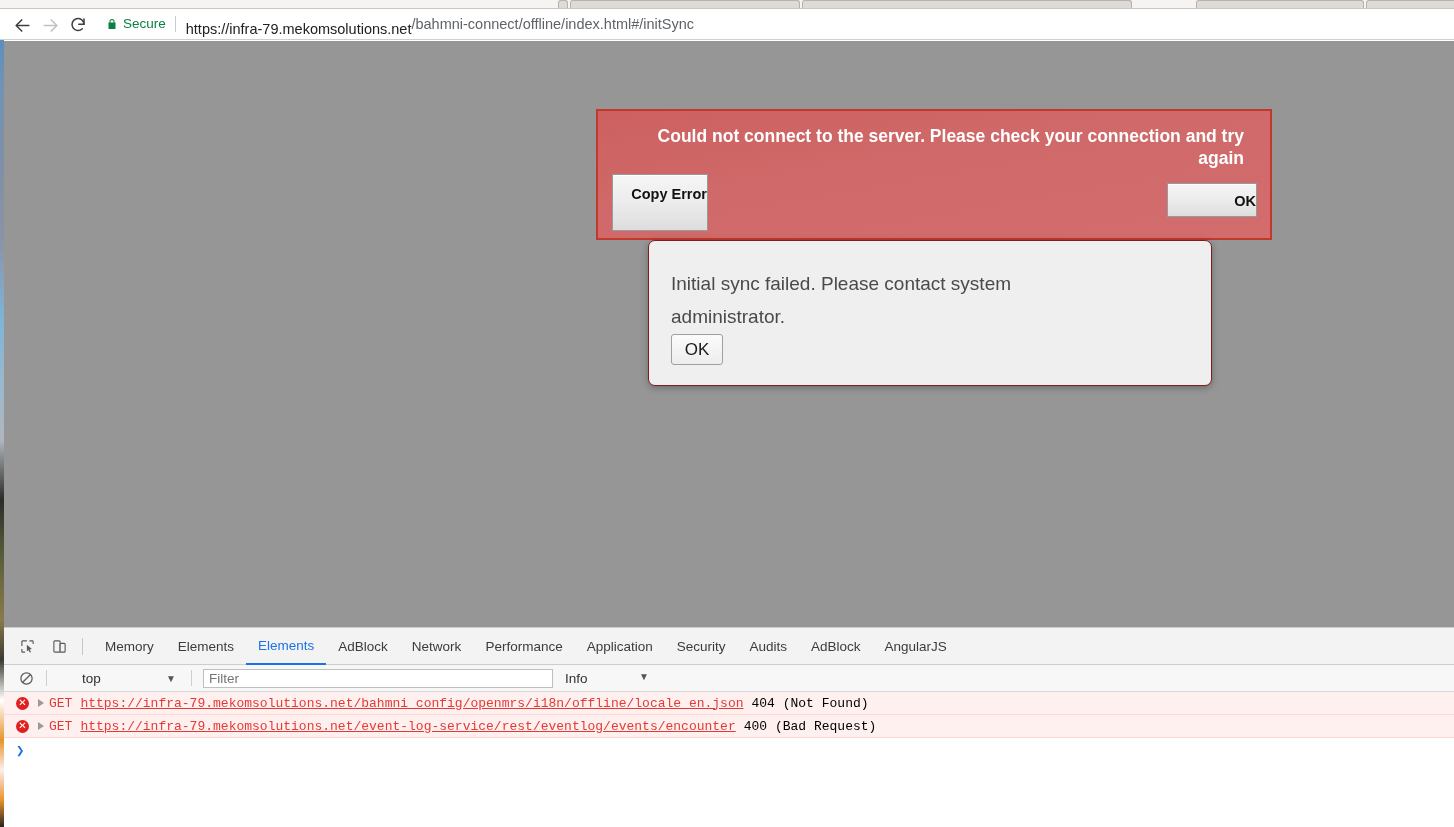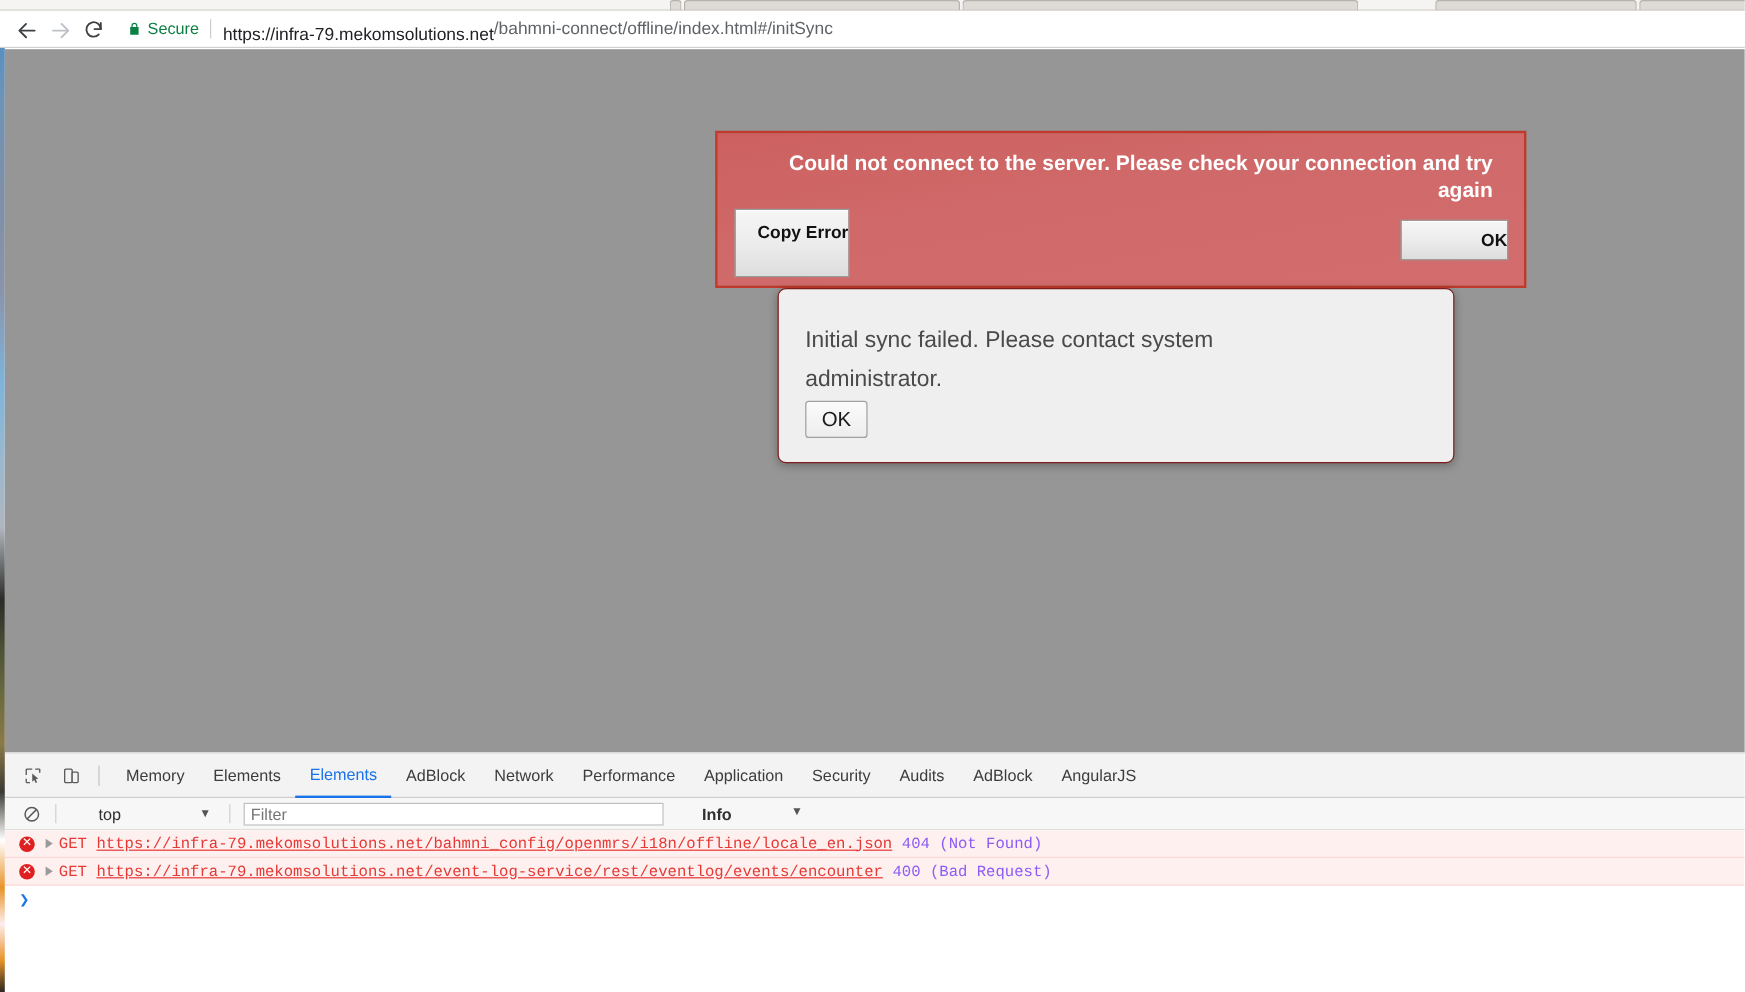--- a/index.html
+++ b/index.html
@@ -245,21 +245,21 @@
     font-size: 13.5px;
     color: #8b8b8b;
     padding: 0 5px;
     line-height: 17px;
     margin-left: 2px;
     font-family: "Liberation Sans", sans-serif;
   }
   .level-select {
     display: flex; align-items: flex-start;
     font-size: 13.5px; color: #303030;
-    margin-left: 32px; width: 90px; font-weight: bold;
+    margin-left: 12px; width: 90px;
   }
   .level-select .caret { margin-left: auto; margin-right: 6px; color: #555; font-size: 10px; }
 
   .console-body {
     position: relative;
     background: #ffffff;
     height: 134px;
     overflow: hidden;
     font-family: "Liberation Mono", monospace;
   }
@@ -290,21 +290,21 @@
     border-top: 4px solid transparent;
     border-bottom: 4px solid transparent;
     flex: 0 0 auto;
   }
   .con-method { color: #e53935; margin-left: 5px; }
   .con-url {
     color: #e53935;
     text-decoration: underline;
     margin-left: 8px;
   }
-  .con-status { color: #8b5cf6; margin-left: 8px; }
+  .con-status { color: #000000; margin-left: 8px; }
 
   .prompt-row {
     display: flex; align-items: center;
     height: 24px;
     padding-left: 12px;
   }
   .prompt-caret {
     color: #1a73e8;
     font-size: 14px;
     font-family: "Liberation Mono", monospace;

